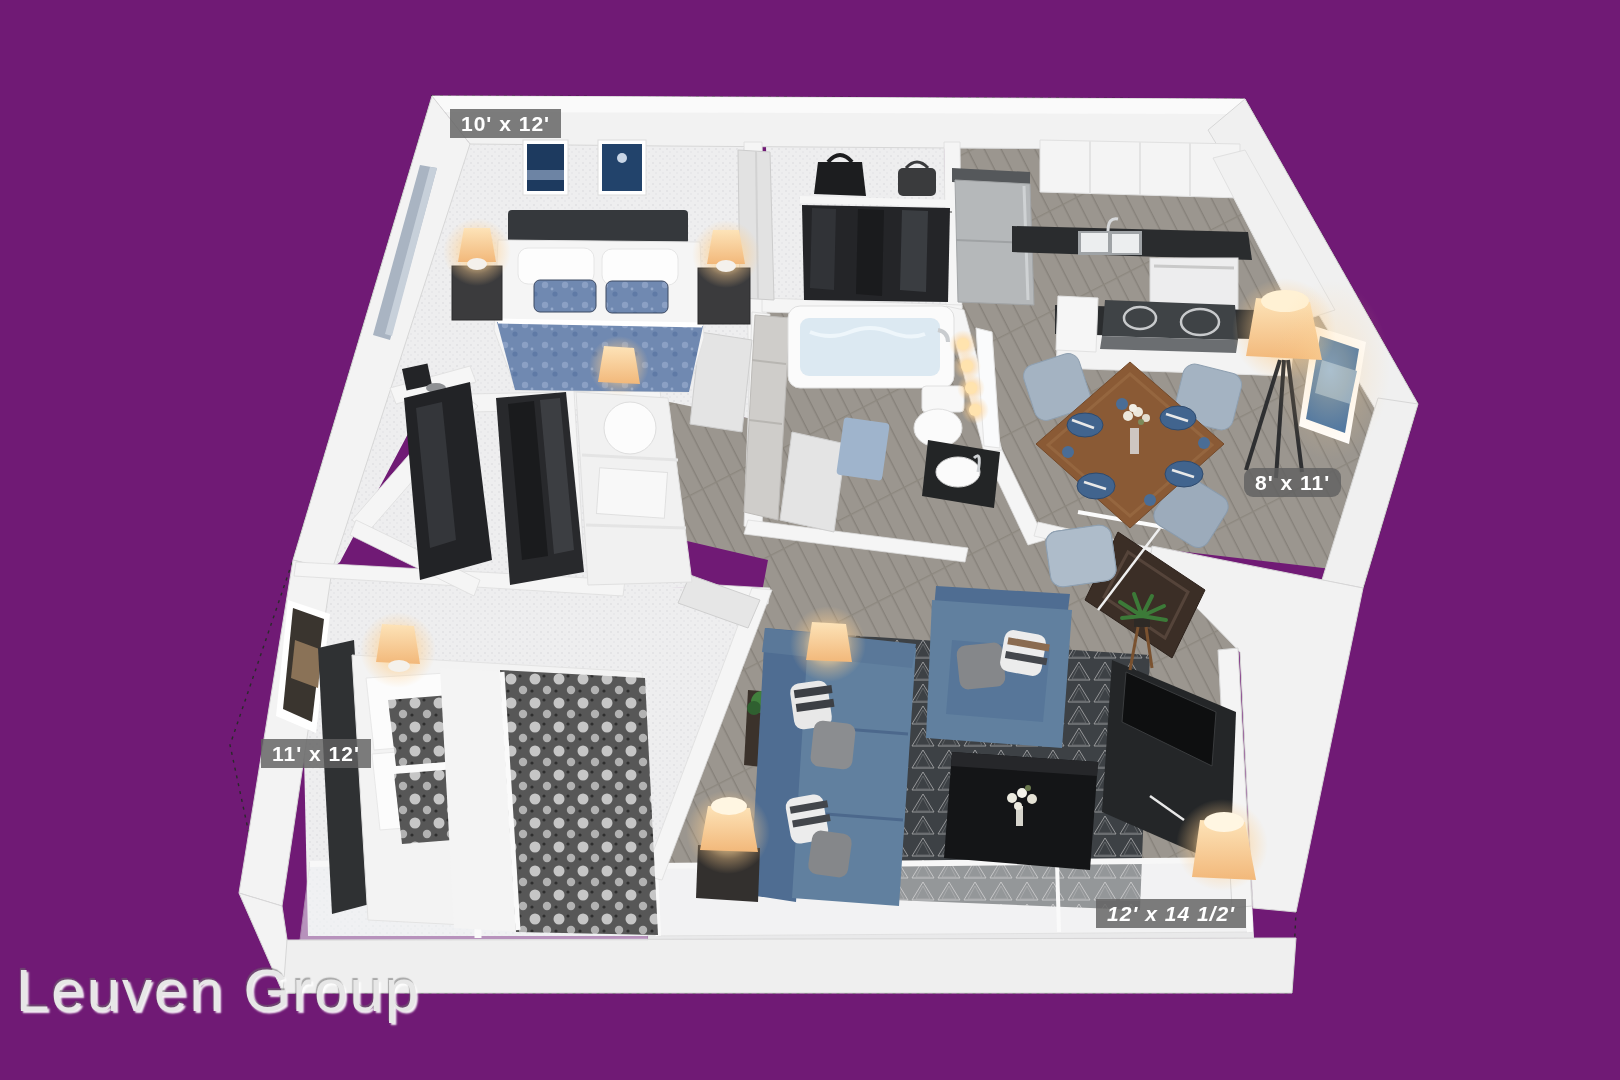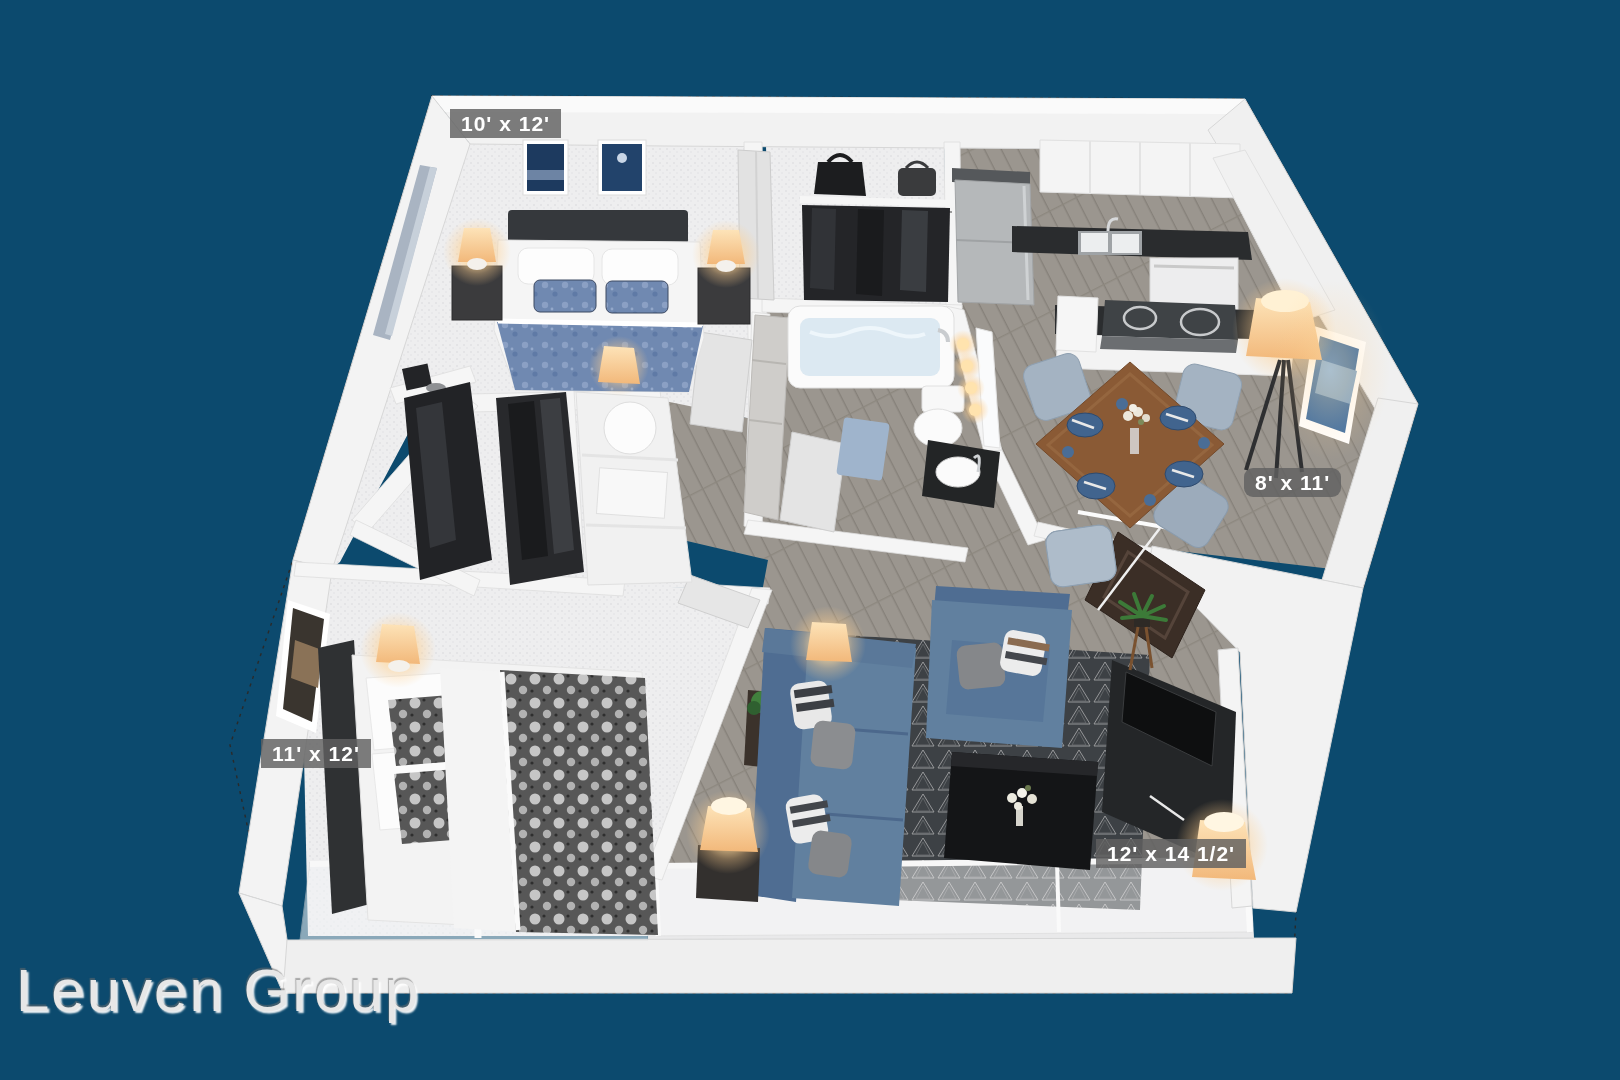--- a/index.html
+++ b/index.html
@@ -1,16 +1,16 @@
 <!DOCTYPE html>
 <html><head>
 <meta charset="utf-8">
 <style>
   html,body{margin:0;padding:0;background:#e8e8e8;}
-  #stage{position:relative;width:1620px;height:1080px;background:#0c4a6e;overflow:hidden;
+  #stage{position:relative;width:1620px;height:1080px;background:#701a75;overflow:hidden;
          font-family:"Liberation Sans",sans-serif;}
   #scene{position:absolute;left:0;top:0;}
   .dim-label{position:absolute;background:rgba(96,96,96,.82);color:#fff;
              font-weight:bold;font-size:21px;line-height:1;padding:4px 11px;
              letter-spacing:1px;white-space:nowrap;}
   #watermark{position:absolute;left:16px;top:956px;font-size:60px;font-weight:400;
              color:#e7e7e7;letter-spacing:2px;
              text-shadow:-1px -2px 1px rgba(110,110,110,.55), 2px 2px 2px rgba(255,255,255,.95);}
 </style>
 </head>
@@ -401,16 +401,16 @@
     <circle cx="975" cy="410" r="14" fill="url(#glowGrad)"></circle>
         <circle cx="975" cy="410" r="6" fill="#ffe3ae"></circle>
 
     <ellipse cx="1330" cy="370" rx="60" ry="90" fill="url(#glowGrad)" opacity="0.35"></ellipse>
   </g>
 </svg>
 
 <div class="dim-label" style="left:450px;top:109px;">10' x 12'</div>
 <div class="dim-label" style="left:1244px;top:468px;border-radius:9px;">8' x 11'</div>
 <div class="dim-label" style="left:261px;top:739px;">11' x 12'</div>
-<div class="dim-label" style="left:1096px;top:839px;">12' x 14 1/2'</div>
+<div class="dim-label" style="left:1096px;top:899px;font-style:italic;">12' x 14 1/2'</div>
 
 <div id="watermark">Leuven Group</div>
 </div>
 
 </body></html>

